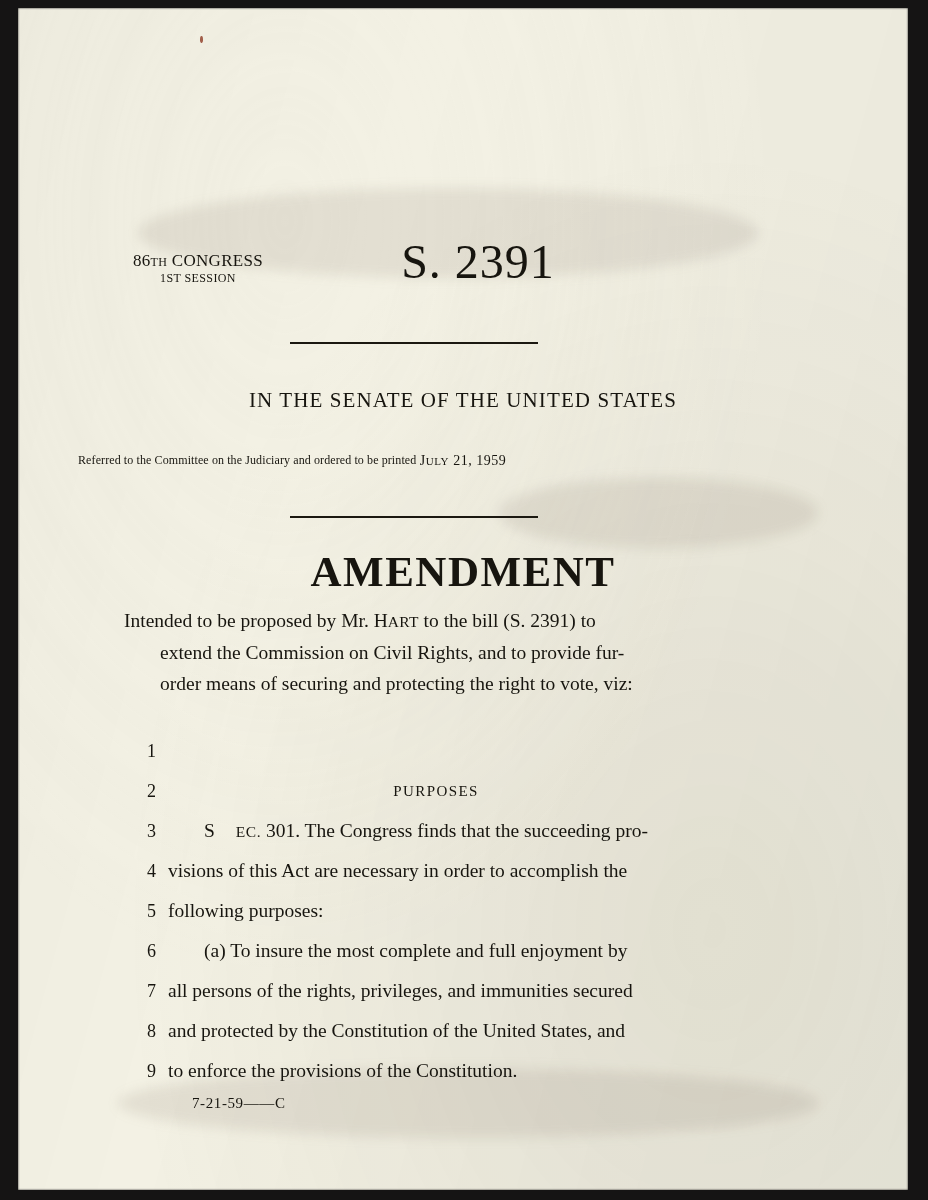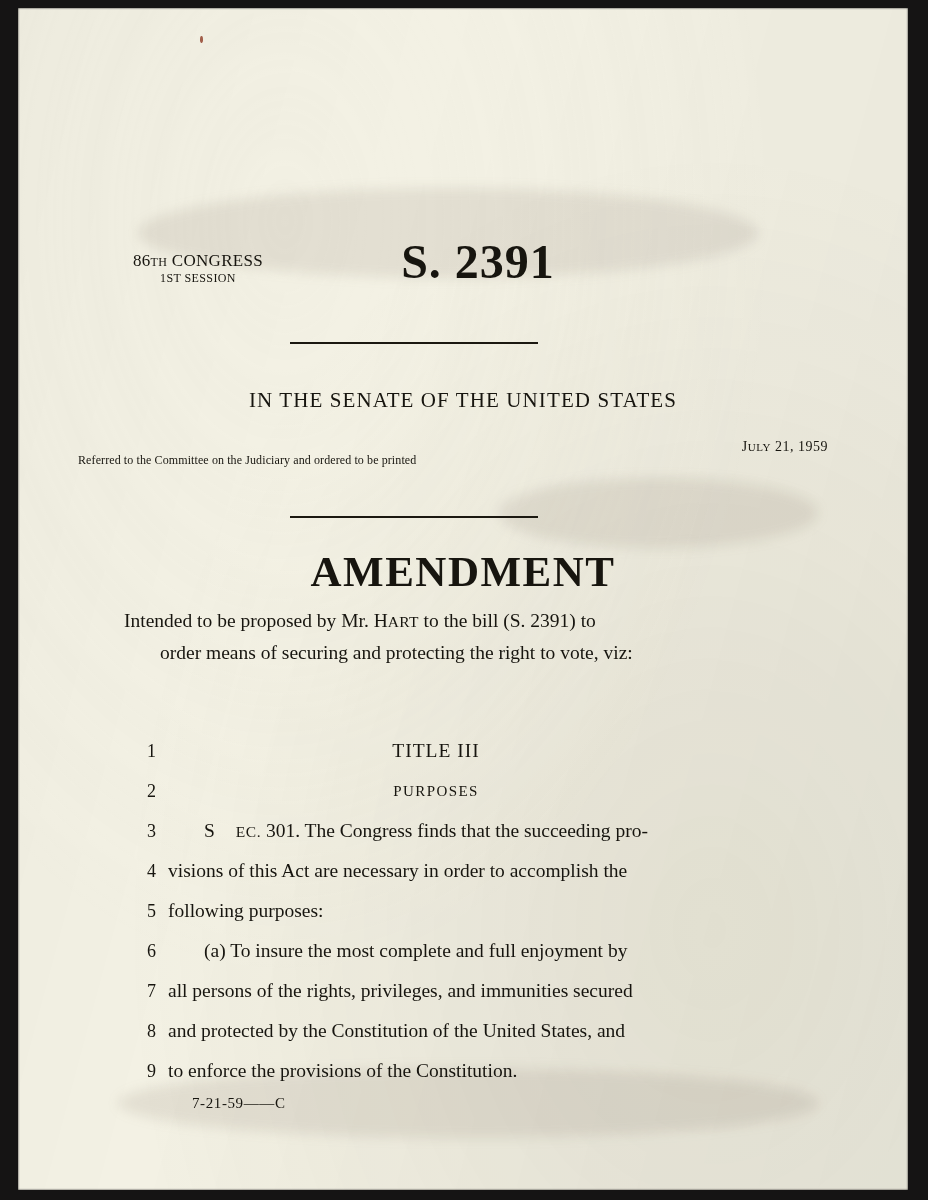--- a/index.html
+++ b/index.html
@@ -76,21 +76,21 @@
     letter-spacing: .4px;
     white-space: nowrap;
   }
   .bill-number {
     position: absolute;
     left: 175px;
     top: -12px;
     width: 380px;
     text-align: center;
     font-size: 48px;
-    font-weight: bold;
+    font-weight: normal;
     letter-spacing: 1px;
     font-family: "Liberation Serif", serif;
   }
 
   .rule {
     position: absolute;
     height: 0;
     border-top: 2px solid #1b1810;
   }
   .rule-1 { left: 272px; top: 334px; width: 248px; }
@@ -102,23 +102,23 @@
     top: 380px;
     width: 730px;
     text-align: center;
     font-size: 21px;
     letter-spacing: 1.1px;
     white-space: nowrap;
   }
   .date-line {
     position: absolute;
     left: 80px;
-    top: 431px;
+    top: 445px;
     width: 730px;
-    text-align: right;
+    text-align: center;
     font-size: 14px;
     letter-spacing: .5px;
   }
   .date-line .sc { font-size: 11px; letter-spacing: .6px; }
   .referred-line {
     position: absolute;
     left: 60px;
     top: 445px;
     width: 770px;
     text-align: left;
@@ -238,28 +238,28 @@
       <div class="senate-line">IN THE SENATE OF THE UNITED STATES</div>
       <div class="date-line">J<span class="sc">ULY</span> 21, 1959</div>
       <div class="referred-line">Referred to the Committee on the Judiciary and ordered to be printed</div>
 
       <div class="rule rule-2"></div>
 
       <div class="amendment-title">AMENDMENT</div>
 
       <div class="intro">
         <span class="l1">Intended to be proposed by Mr. H<span class="sc">ART</span> to the bill (S. 2391) to</span>
+        <span class="l2">extend the Commission on Civil Rights, and to provide fur-</span>
         <span class="l3">order means of securing and protecting the right to vote, viz:</span>
       </div>
 
       <div class="body-lines">
 
         <div class="body-line">
           <span class="line-no">1</span>
-          <span class="line-text center">TITLE III</span>
         </div>
 
         <div class="body-line">
           <span class="line-no">2</span>
           <span class="line-text center-sc">PURPOSES</span>
         </div>
 
         <div class="body-line">
           <span class="line-no">3</span>
           <span class="line-text"><span class="indent"></span><span>S<span class="sc">EC.</span> 301. The Congress finds that the succeeding pro-</span></span>

